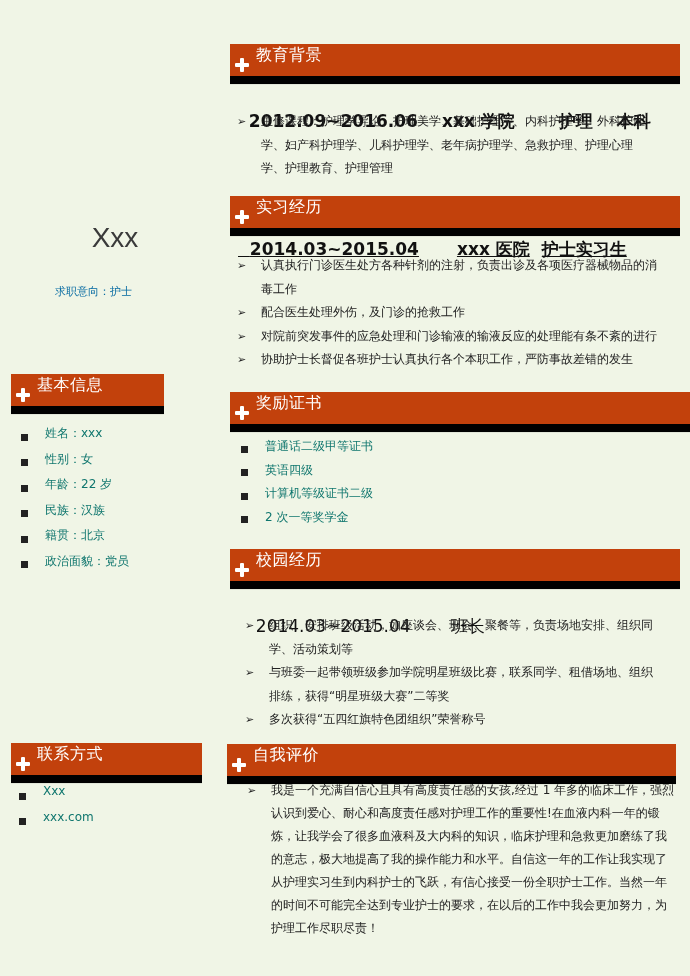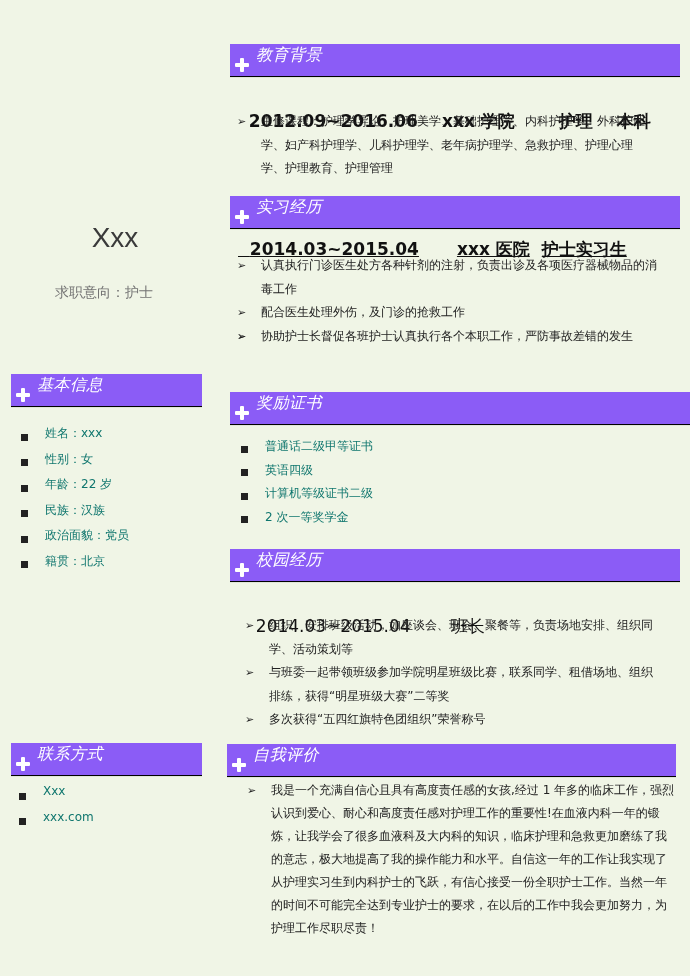--- a/index.html
+++ b/index.html
@@ -4,43 +4,42 @@
 <style>
   html, body { margin:0; padding:0; }
   body {
     width:690px; height:976px; position:relative; overflow:hidden;
     background:#f0f5e6;
     font-family:"DejaVu Sans","Liberation Sans",sans-serif;
     color:#1a1a1a;
   }
   .bar {
     position:absolute; height:32px;
-    background:#8b5cf6;
-    border-bottom:1px solid #000000;
+    background:#c2410c;
+    border-bottom:8px solid #000000;
     box-shadow:0 1px 0 rgba(0,0,0,0.06);
-    font-style:italic;
   }
   .bar .plus {
     position:absolute; left:5px; top:14px; width:14px; height:14px;
   }
   .bar .plus::before, .bar .plus::after {
     content:""; position:absolute; background:#fff; border-radius:1px;
   }
   .bar .plus::before { left:5px; top:0; width:4px; height:14px; }
   .bar .plus::after { left:0; top:5px; width:14px; height:4px; }
   .bar .title {
     position:absolute; left:26px; top:1px;
     font-size:16px; color:#fff; letter-spacing:0.5px;
   }
   .name {
     position:absolute; left:0; width:230px; top:222px; text-align:center;
     font-size:28px; color:#3a3a3a; font-family:"Liberation Sans",sans-serif;
   }
   .objective {
-    position:absolute; left:55px; top:284px; font-size:14px; color:#737373;
+    position:absolute; left:55px; top:284px; font-size:11px; color:#0369a1;
   }
   .sq-list { position:absolute; margin:0; padding:0; list-style:none; }
   .sq-list li {
     position:relative; padding-left:24px; font-size:12px; color:#0f766e;
   }
   .sq-list li .sq {
     position:absolute; left:0; top:50%; margin-top:-4px;
     width:7px; height:7px; background:#222;
   }
   .arrow-list { position:absolute; margin:0; padding:0; list-style:none; }
@@ -56,31 +55,31 @@
     white-space:pre;
   }
   .head-line.normal { font-weight:normal; }
 </style>
 </head>
 <body>
 
 <div class="name">Xxx</div>
 <div class="objective">求职意向：护士</div>
 
-<div class="bar" style="left:11px; top:374px; width:191px;">
+<div class="bar" style="left:11px; top:374px; width:153px;">
   <span class="plus"></span>
   <span class="title">基本信息</span>
 </div>
 <ul class="sq-list" style="left:21px; top:425px; width:190px;">
   <li style="height:25.5px;"><span class="sq"></span><span>姓名：xxx</span></li>
   <li style="height:25.5px;"><span class="sq"></span><span>性别：女</span></li>
   <li style="height:25.5px;"><span class="sq"></span><span>年龄：22 岁</span></li>
   <li style="height:25.5px;"><span class="sq"></span><span>民族：汉族</span></li>
+  <li style="height:25.5px;"><span class="sq"></span><span>籍贯：北京</span></li>
   <li style="height:25.5px;"><span class="sq"></span><span>政治面貌：党员</span></li>
-  <li style="height:25.5px;"><span class="sq"></span><span>籍贯：北京</span></li>
 </ul>
 
 <div class="bar" style="left:11px; top:743px; width:191px;">
   <span class="plus"></span>
   <span class="title">联系方式</span>
 </div>
 <ul class="sq-list" style="left:19px; top:784px; width:190px;">
   <li style="height:25.5px;"><span class="sq"></span><span>Xxx</span></li>
   <li style="height:25.5px;"><span class="sq"></span><span>xxx.com</span></li>
 </ul>
@@ -99,21 +98,21 @@
 <div class="bar" style="left:230px; top:196px; width:450px;">
   <span class="plus"></span>
   <span class="title">实习经历</span>
 </div>
 <div class="head-line" style="left:238px; top:218px;text-decoration:underline;">
   <span>2014.03~2015.04</span><span style="display:inline-block;width:38px"></span><span>xxx 医院</span><span style="display:inline-block;width:12px"></span><span>护士实习生</span>
 </div>
 <ul class="arrow-list" style="left:235px; top:254px; width:432px;">
   <li><span class="ar">➢</span><span>认真执行门诊医生处方各种针剂的注射，负责出诊及各项医疗器械物品的消毒工作</span></li>
   <li><span class="ar">➢</span><span>配合医生处理外伤，及门诊的抢救工作</span></li>
-  <li><span class="ar">➢</span></li>
+  <li><span class="ar">➢</span><span>对院前突发事件的应急处理和门诊输液的输液反应的处理能有条不紊的进行</span></li>
   <li><span class="ar">➢</span><span>协助护士长督促各班护士认真执行各个本职工作，严防事故差错的发生</span></li>
 </ul>
 
 <div class="bar" style="left:230px; top:392px; width:484px;text-align:center;">
   <span class="plus"></span>
   <span class="title">奖励证书</span>
 </div>
 <ul class="sq-list" style="left:241px; top:438px; width:400px;">
   <li style="height:23.5px;"><span class="sq"></span><span>普通话二级甲等证书</span></li>
   <li style="height:23.5px;"><span class="sq"></span><span>英语四级</span></li>

